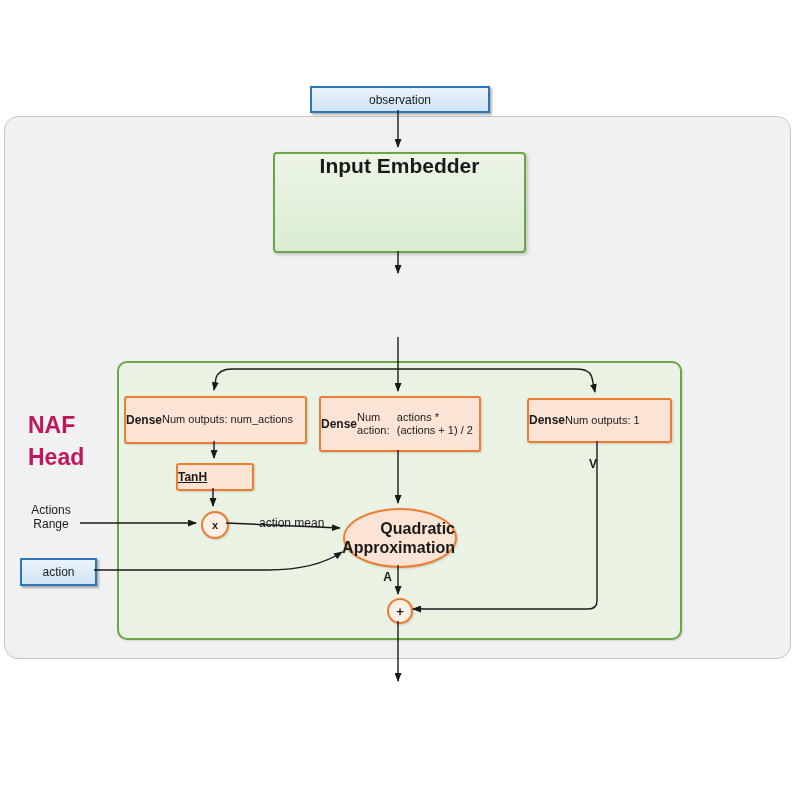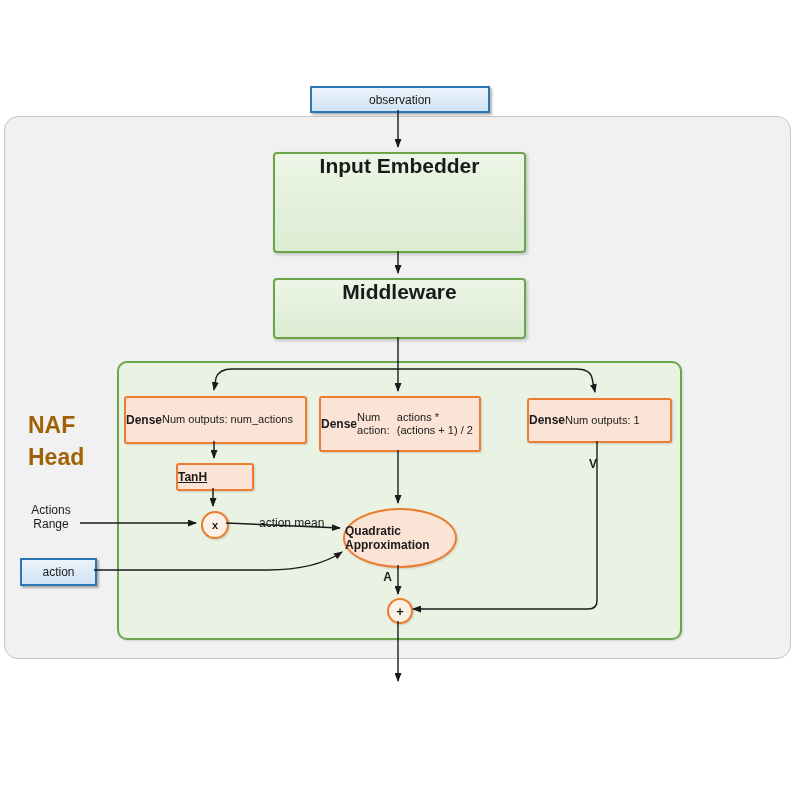--- a/index.html
+++ b/index.html
@@ -33,28 +33,28 @@
   }
   .box-orange .t{font-size:12px;font-weight:bold;line-height:1.2;}
   .box-orange .s{font-size:11px;line-height:1.2;}
   .op-circle{
     position:absolute;display:flex;align-items:center;justify-content:center;
     background:#fdf1e7;border:2px solid #ec7d31;border-radius:50%;
     font-weight:bold;box-shadow:1px 1px 2px rgba(0,0,0,0.15);
   }
   .ellipse-orange{
     position:absolute;left:343px;top:508px;width:110px;height:56px;
-    display:flex;flex-direction:column;align-items:flex-start;justify-content:center;
+    display:flex;flex-direction:column;align-items:flex-end;justify-content:center;
     background:#fbe4d5;border:2px solid #ec7d31;border-radius:50%;
-    font-size:12px;font-weight:bold;line-height:1.2;
+    font-size:16px;font-weight:bold;line-height:1.2;
     box-shadow:1px 1px 2px rgba(0,0,0,0.15);
   }
   .naf-label{
     position:absolute;left:28px;top:410px;width:80px;
-    font-size:23px;font-weight:bold;line-height:1.38;color:#a16207;
+    font-size:23px;font-weight:bold;line-height:1.38;color:#be185d;
   }
   .small-label{position:absolute;font-size:12px;line-height:1.18;}
   .connectors{position:absolute;left:0;top:0;pointer-events:none;}
 </style>
 </head>
 <body>
 
 <div class="stage">
 
   <div class="panel-gray"></div>
@@ -66,23 +66,20 @@
   </div>
 
   <div class="box-blue" style="left:310px;top:86px;width:176px;height:23px;">
     <span>observation</span>
   </div>
 
   <div class="box-green" style="left:273px;top:152px;width:249px;height:97px;">
     <span>Input Embedder</span>
   </div>
 
-  <div class="box-green" style="left:273px;top:278px;width:249px;height:57px;">
-    <span>Middleware</span>
-  </div>
 
   <div class="box-orange" style="left:124px;top:396px;width:179px;height:44px;">
     <div class="t">Dense</div>
     <div class="s">Num outputs: num_actions</div>
   </div>
 
   <div class="box-orange" style="left:319px;top:396px;width:158px;height:52px;">
     <div class="t">Dense</div>
     <div class="s">Num action:</div>
     <div class="s">actions * (actions + 1) / 2</div>

